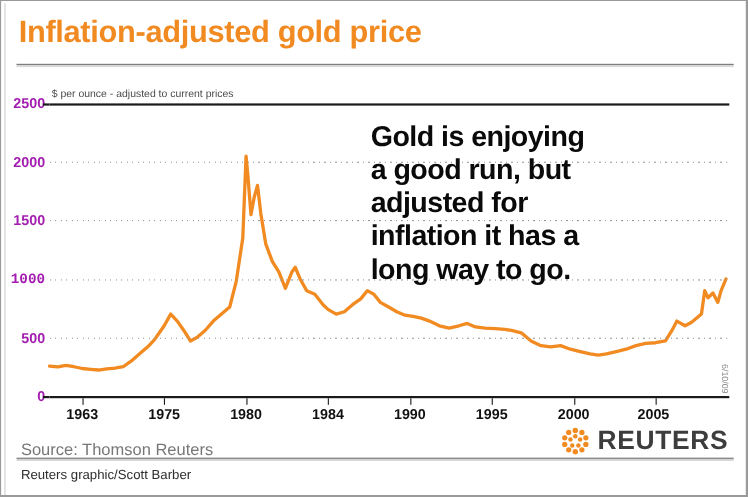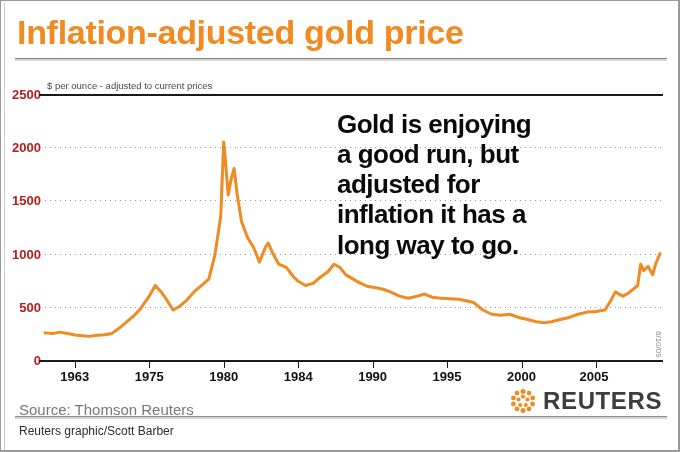--- a/index.html
+++ b/index.html
@@ -31,21 +31,21 @@
     box-sizing: border-box;
     border-left: 1px solid #cfcfcf;
     pointer-events: none;
   }
 
   
   .title {
     position: absolute;
     left: 16px;
     top: 12px;
-    font-size: 34px;
+    font-size: 28px;
     font-weight: bold;
     color: #F18A21;
     letter-spacing: -0.3px;
     white-space: nowrap;
   }
   .title-rule {
     position: absolute;
     left: 14px;
     top: 57px;
     width: 652px;
@@ -85,21 +85,21 @@
     background-image: repeating-linear-gradient(to right,
         #9a9a9a 0 1px, rgba(255,255,255,0) 1px 5px);
   }
   .ytick-label {
     position: absolute;
     right: 0;
     width: 36px;
     text-align: right;
     font-size: 13px;
     font-weight: bold;
-    color: #b91c1c;
+    color: #a21caf;
     transform: translateY(-50%);
   }
   .yaxis-labels {
     position: absolute;
     left: 0;
     top: 93px;
     width: 40px;
     height: 266px;
   }
   .ystub {
@@ -216,21 +216,21 @@
   <div class="title">Inflation-adjusted gold price</div>
   <div class="title-rule"></div>
 
   <div class="subtitle">$ per ounce - adjusted to current prices</div>
 
   <div class="top-rule"></div>
 
   <div class="yaxis-labels">
       <div class="ytick-label" style="top: 266px;">0</div>
       <div class="ytick-label" style="top: 212.8px;">500</div>
-      <div class="ytick-label" style="top: 159.6px;">1000</div>
+      <div class="ytick-label" style="top: 159.6px; font-family: Liberation Mono, monospace;">1000</div>
       <div class="ytick-label" style="top: 106.4px;">1500</div>
       <div class="ytick-label" style="top: 53.2px;">2000</div>
       <div class="ytick-label" style="top: 0px;">2500</div>
     </div>
 
   <div class="plot">
     <svg class="series" viewBox="0 0 618 266" preserveAspectRatio="none">
       <polyline id="series-path" fill="none" stroke="#F18A21" stroke-width="3" stroke-linejoin="round" stroke-linecap="round" points="0.00,238.87 7.45,239.61 14.89,238.12 22.34,239.40 29.78,241.00 37.23,241.74 44.67,242.38 52.12,241.32 59.57,240.68 67.01,239.40 74.46,234.08 81.90,227.70 89.35,221.31 95.31,214.93 101.26,206.42 104.24,202.16 110.20,191.52 116.15,197.90 122.11,206.42 128.07,215.99 134.02,212.80 141.47,206.42 148.92,197.90 156.36,191.52 163.81,185.14 169.76,161.73 175.72,122.36 178.70,47.88 180.19,63.84 183.17,101.08 186.14,85.12 189.12,74.48 192.10,100.02 196.57,127.68 202.53,143.64 208.48,153.22 214.44,168.11 220.40,153.22 223.37,148.96 227.84,159.60 233.80,170.24 241.24,173.43 248.69,183.01 253.16,187.26 260.60,191.52 268.05,189.39 275.49,183.01 282.94,177.69 288.90,170.24 294.85,173.43 300.81,180.88 308.26,185.14 315.70,189.39 323.15,192.58 330.59,193.65 338.04,195.24 345.48,197.90 354.42,202.16 363.35,204.29 372.29,202.16 379.73,200.03 387.18,203.22 396.12,204.29 405.05,204.82 413.99,205.35 419.94,206.42 428.88,208.54 437.81,215.99 446.75,220.25 455.68,221.31 464.62,220.25 473.55,223.44 482.49,225.57 491.42,227.70 498.87,228.76 506.31,227.70 515.25,225.57 524.18,223.44 533.12,220.25 542.05,218.12 550.99,217.59 559.92,215.99 565.88,206.42 570.35,197.90 577.79,202.16 583.75,198.97 592.68,191.52 595.66,170.24 598.64,176.62 603.11,172.37 607.58,180.88 610.55,170.24 615.02,159.60"></polyline>
     </svg>
   <div class="gridline" style="top: 212.8px;"></div>

